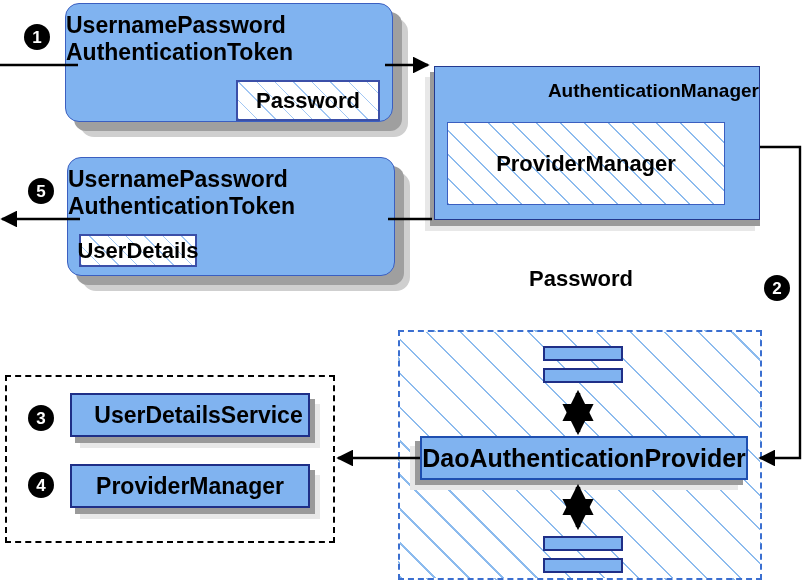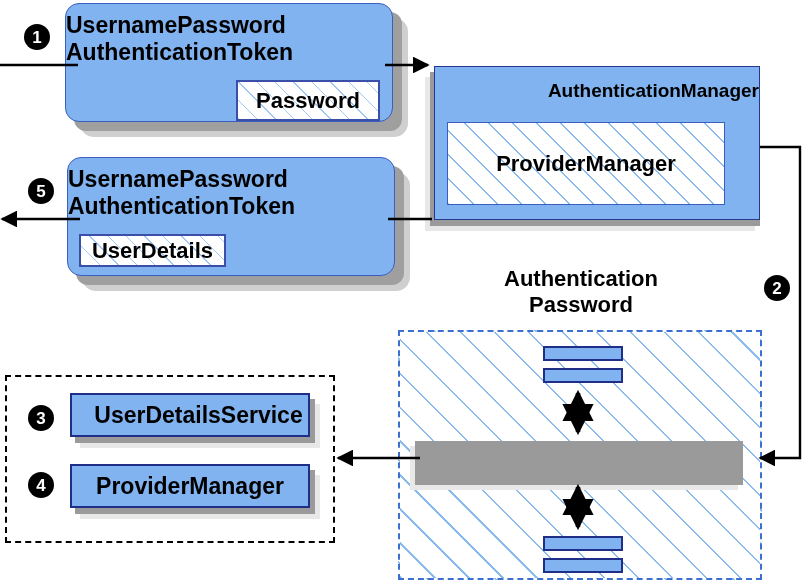--- a/index.html
+++ b/index.html
@@ -253,36 +253,36 @@
   <div class="abs badge" style="left:28px; top:178px;">5</div>
 
   <div class="abs token-shadow" style="left:82px; top:172px; width:328px; height:119px;"></div>
   <div class="abs token-shadow2" style="left:76px; top:166px; width:328px; height:119px;"></div>
   <div class="abs token-box" style="left:67px; top:157px; width:328px; height:119px;">
     <div class="token-title">
       <div>UsernamePassword</div>
       <div>AuthenticationToken</div>
     </div>
   </div>
-  <div class="chip" style="left:79px; top:234px; width:147px; height:33px;">UserDetails</div>
+  <div class="chip" style="left:79px; top:234px; width:118px; height:33px;">UserDetails</div>
 
   <div class="providers-label" style="left:470px; top:266px; width:222px;">
-    <div>Authentication</div>
     <div>Password</div>
   </div>
 
   <div class="abs badge" style="left:764px; top:275px;">2</div>
 
   <div class="abs providers-zone" style="left:398px; top:330px; width:364px; height:250px;"></div>
 
   <div class="mini-bar" style="left:543px; top:346px; width:80px; height:15px;"></div>
   <div class="mini-bar" style="left:543px; top:368px; width:80px; height:15px;"></div>
 
   <div class="dao-sh-lite" style="left:410px; top:446px; width:328px; height:44px;"></div>
   <div class="dao-sh-dark" style="left:415px; top:441px; width:328px; height:44px;"></div>
+  <div class="dao-box" style="left:420px; top:436px; width:328px; height:44px;">DaoAuthenticationProvider</div>
 
   <div class="mini-bar" style="left:543px; top:536px; width:80px; height:15px;"></div>
   <div class="mini-bar" style="left:543px; top:558px; width:80px; height:15px;"></div>
 
   <div class="abs left-group" style="left:5px; top:375px; width:330px; height:168px;"></div>
 
   <div class="abs badge" style="left:28px; top:405px;">3</div>
   <div class="svc-sh-lite" style="left:80px; top:404px; width:240px; height:44px;"></div>
   <div class="svc-sh-dark" style="left:75px; top:399px; width:240px; height:44px;"></div>
   <div class="svc-box" style="left:70px; top:393px; width:240px; height:44px;padding-left:17px;">UserDetailsService</div>

